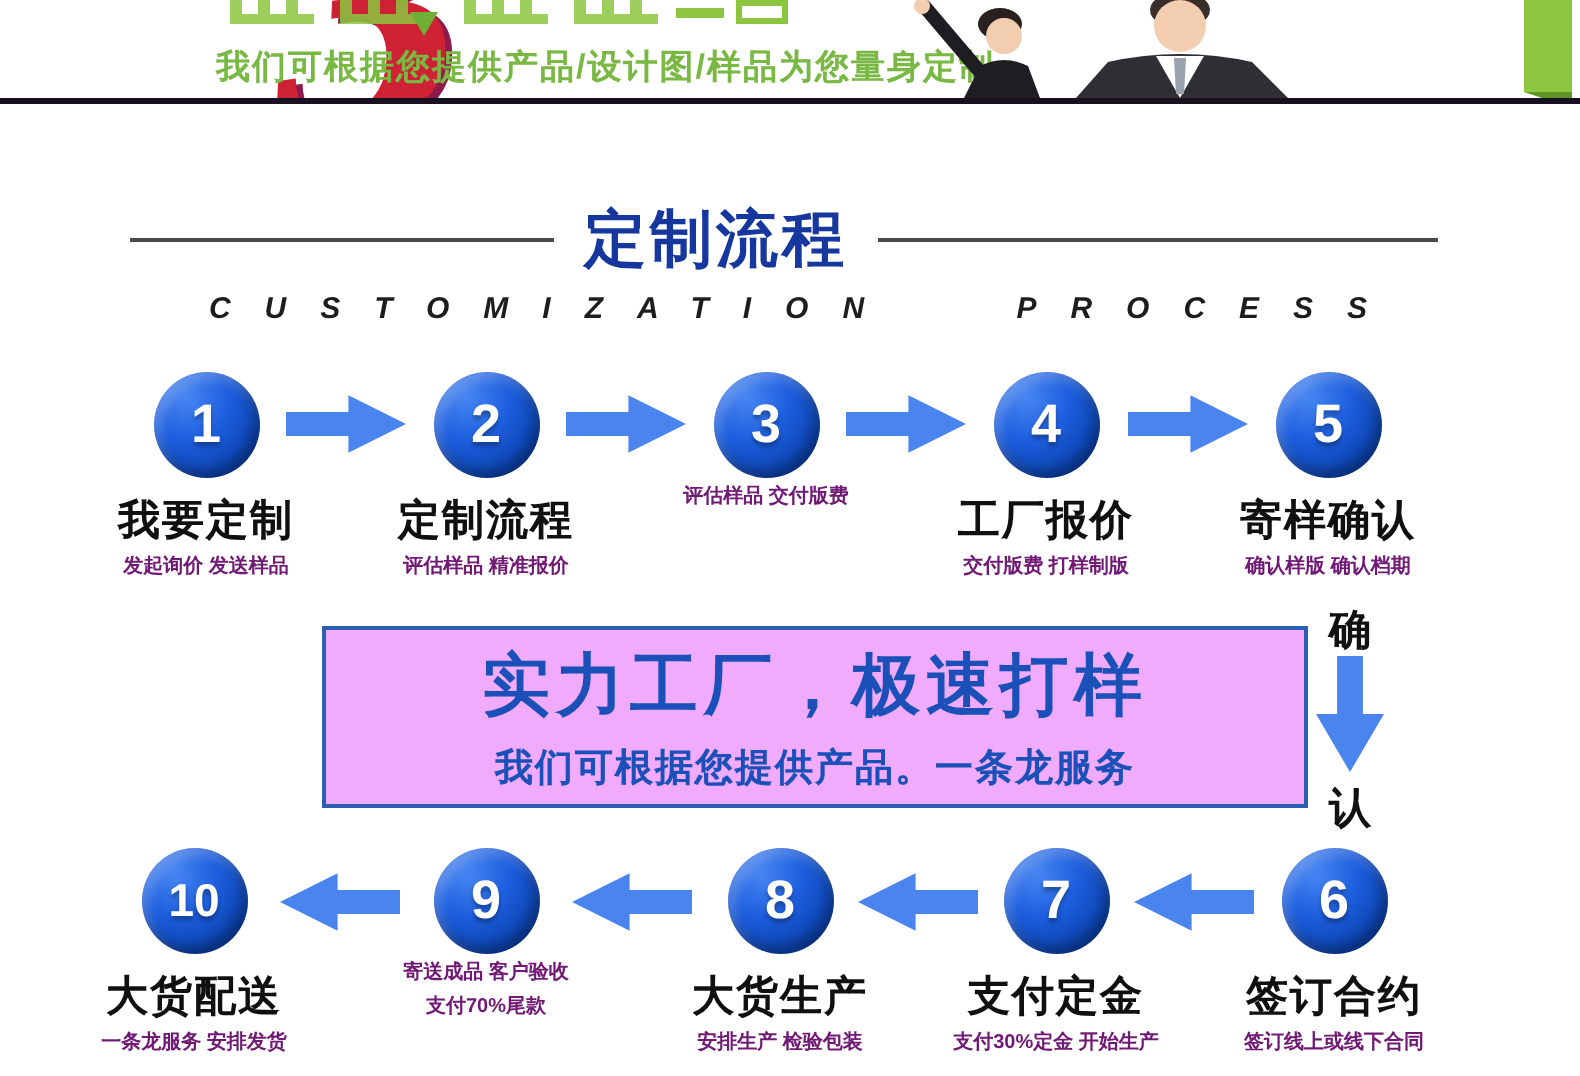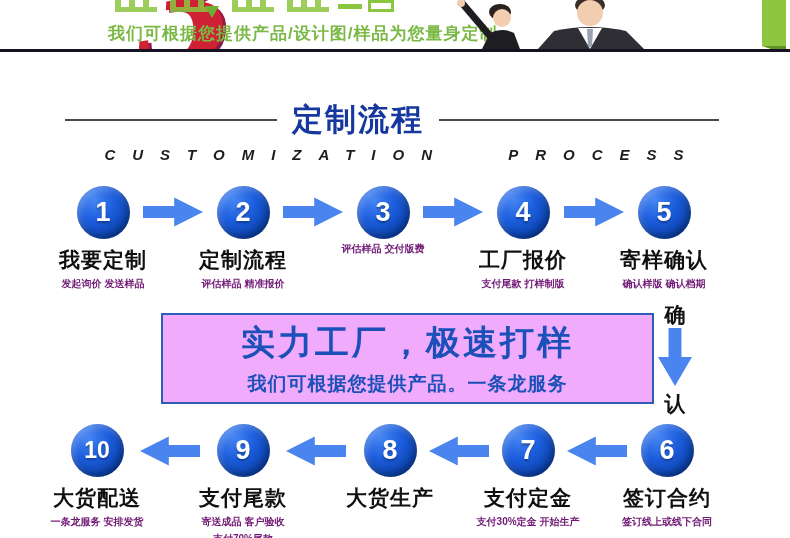--- a/index.html
+++ b/index.html
@@ -125,21 +125,21 @@
           <span class="num">3</span>
         </div>
       <div class="step-sub">评估样品 交付版费</div>
     </div>
     <div class="arrow r" style="left:423px"></div>
     <div class="step" style="left:448px">
       <div class="circle">
           <span class="num">4</span>
         </div>
       <div class="step-title">工厂报价</div>
-      <div class="step-sub">支付尾款 打样制版</div>
+      <div class="step-sub">交付版费 打样制版</div>
     </div>
     <div class="arrow r" style="left:564px"></div>
     <div class="step" style="left:589px">
       <div class="circle">
           <span class="num">5</span>
         </div>
       <div class="step-title">寄样确认</div>
       <div class="step-sub">确认样版 确认档期</div>
     </div>
   </div>
@@ -159,30 +159,30 @@
           <span class="num small">10</span>
         </div>
       <div class="step-title">大货配送</div>
       <div class="step-sub">一条龙服务 安排发货</div>
     </div>
     <div class="arrow l" style="left:140px"></div>
     <div class="step" style="left:168px">
       <div class="circle">
           <span class="num">9</span>
         </div>
-      <div class="step-title">支付尾款</div>
       <div class="step-sub">寄送成品 客户验收</div>
       <div class="step-sub">支付70%尾款</div>
     </div>
     <div class="arrow l" style="left:286px"></div>
     <div class="step" style="left:315px">
       <div class="circle">
           <span class="num">8</span>
         </div>
       <div class="step-title">大货生产</div>
+      <div class="step-sub">安排生产 检验包装</div>
     </div>
     <div class="arrow l" style="left:429px"></div>
     <div class="step" style="left:453px">
       <div class="circle">
           <span class="num">7</span>
         </div>
       <div class="step-title">支付定金</div>
       <div class="step-sub">支付30%定金 开始生产</div>
     </div>
     <div class="arrow l" style="left:567px"></div>

